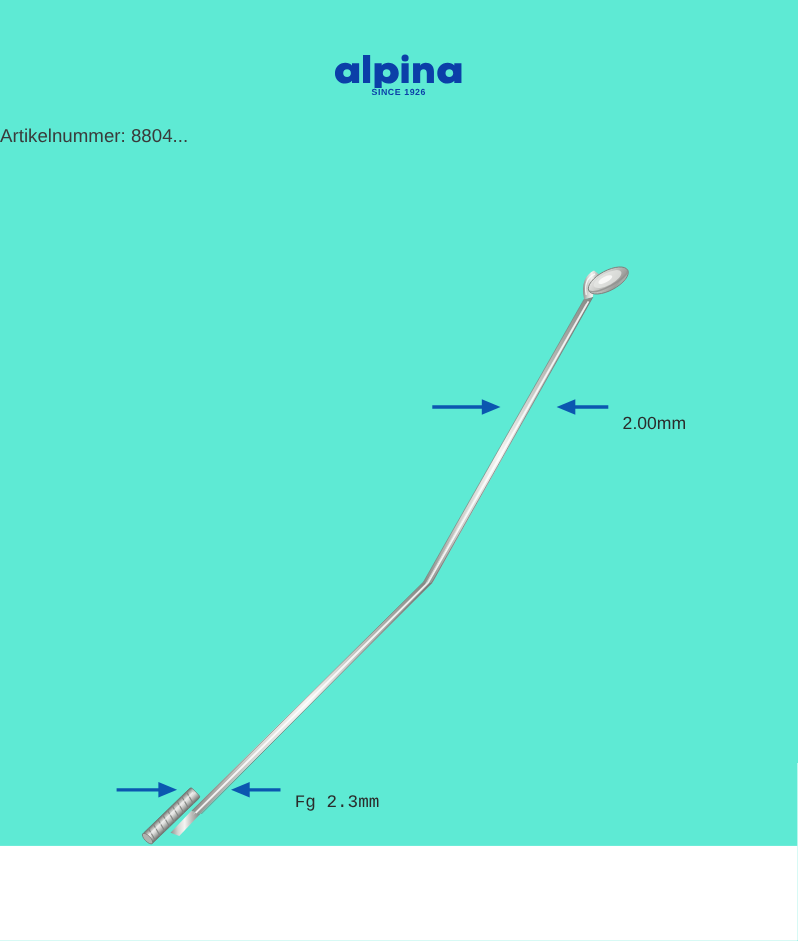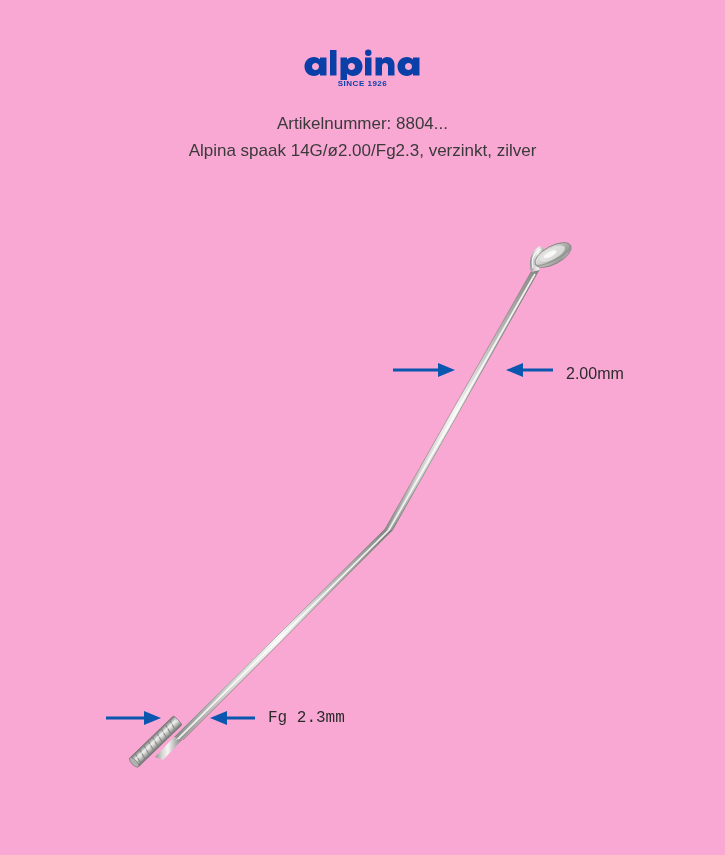--- a/index.html
+++ b/index.html
@@ -10,22 +10,22 @@
   body {
     width: 725px;
     height: 855px;
     position: relative;
     font-family: "Liberation Sans", sans-serif;
     overflow: hidden;
   }
   .page {
     position: relative;
     width: 725px;
-    height: 855px;
-    background: #f9a8d4;
+    height: 769px;
+    background: #5eead4;
   }
 
   
   .logo-block {
     position: absolute;
     top: 48px;
     left: 0;
     width: 725px;
     text-align: center;
   }
@@ -44,21 +44,21 @@
     margin-top: -3px;
     font-family: "Liberation Sans", sans-serif;
   }
 
   
   .title-block {
     position: absolute;
     top: 110px;
     left: 0;
     width: 725px;
-    text-align: center;
+    text-align: left;
     color: #333333;
   }
   .title-line {
     font-size: 17px;
     line-height: 27px;
     color: #3a3a3a;
     font-family: "Liberation Sans", sans-serif;
   }
 
   
@@ -75,20 +75,21 @@
     left: 0;
   }
 
   
   .annot {
     position: absolute;
     font-size: 16px;
     color: #2b2b2b;
     white-space: nowrap;
     font-family: "Liberation Sans", sans-serif;
+    margin-top: 12px;
   }
   .annot-top {
     left: 566px;
     top: 365px;
   }
   .annot-bottom {
     left: 268px;
     top: 709px;
     font-family: Liberation Mono, monospace;
   }
@@ -114,21 +115,20 @@
         <path d="M145 15v36h13V33c0-4 2-7 6-7s6 3 6 7v18h13V30c0-10-6-16-15-16-4 0-8 2-10 5v-4h-13z"></path>
 
         <path d="M208 14c-11 0-19 8-19 19s8 19 19 19c5 0 9-2 12-5v4h13V15h-13v4c-3-3-7-5-12-5zm3 12c4 0 7 3 7 7s-3 7-7 7-7-3-7-7 3-7 7-7z"></path>
       </g>
     </svg>
     <span class="logo-sub">SINCE 1926</span>
   </div>
 
   <div class="title-block">
     <div class="title-line">Artikelnummer: 8804...</div>
-    <div class="title-line">Alpina spaak 14G/ø2.00/Fg2.3, verzinkt, zilver</div>
   </div>
 
   <div class="product-area">
     <svg class="product-svg" width="725" height="640" viewBox="0 0 725 640" aria-hidden="true">
       <defs>
         <linearGradient id="steelUpper" x1="0" y1="0" x2="1" y2="0">
           <stop offset="0%" stop-color="#8a8c89"></stop>
           <stop offset="22%" stop-color="#cfd0cd"></stop>
           <stop offset="45%" stop-color="#f3f3f1"></stop>
           <stop offset="68%" stop-color="#c3c4c1"></stop>

